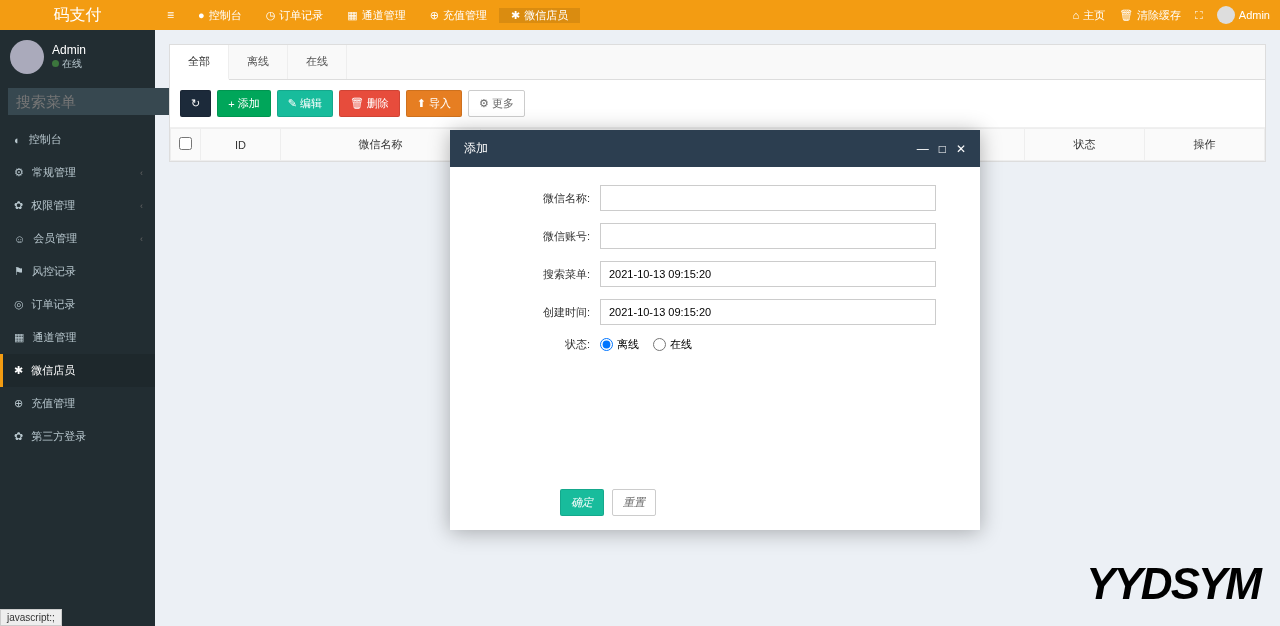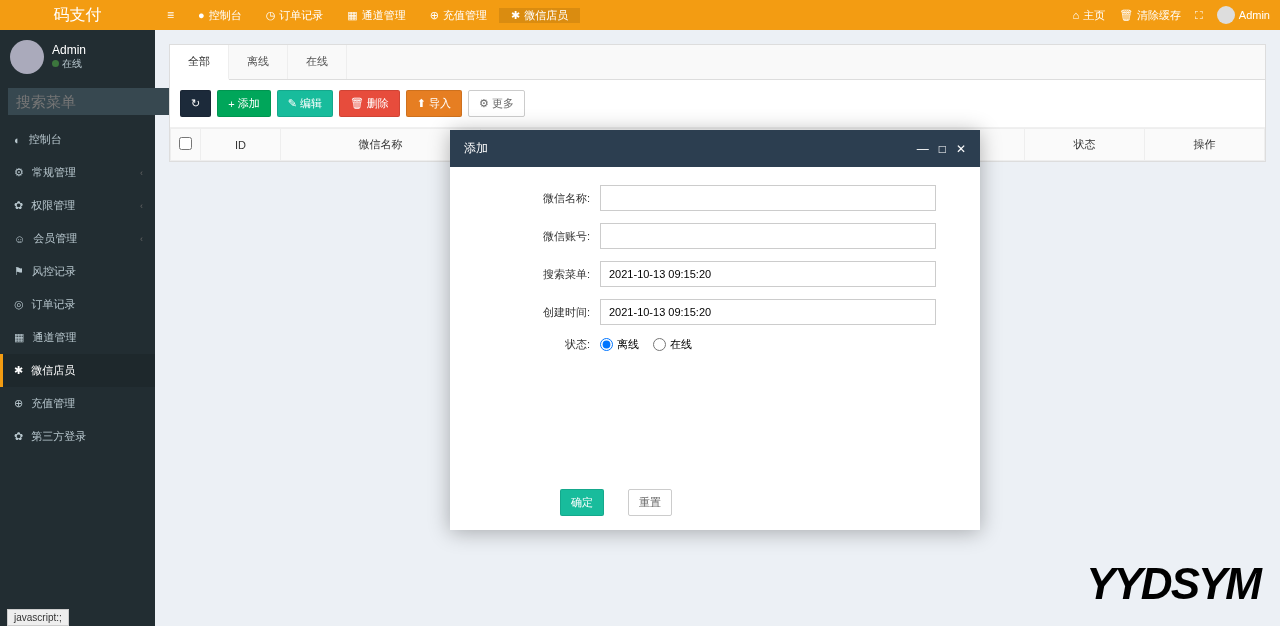--- a/index.html
+++ b/index.html
@@ -54,27 +54,27 @@
 .modal { position: absolute; left: 450px; top: 130px; width: 530px; height: 400px; background: #fff; box-shadow: 0 2px 20px rgba(0,0,0,0.3); z-index: 100; display: flex; flex-direction: column; }
 .modal-header { background: #2c3e50; color: #fff; padding: 10px 14px; font-size: 12px; display: flex; justify-content: space-between; align-items: center; }
 .modal-controls { display: flex; gap: 10px; }
 .modal-ctrl { cursor: pointer; font-size: 12px; }
 .modal-body { flex: 1; padding: 18px 44px; overflow: auto; margin-left: 36px; }
 .form-row { display: flex; align-items: center; margin-bottom: 12px; }
 .form-label { width: 70px; text-align: right; font-size: 11px; color: #333; padding-right: 10px; }
 .form-input { flex: 1; border: 1px solid #ccc; padding: 6px 8px; font-size: 11px; }
 .radio-group { display: flex; gap: 14px; font-size: 11px; }
 .radio-group label { display: flex; align-items: center; gap: 4px; }
-.modal-footer { padding: 10px 30px 14px 110px; display: flex; gap: 24px; border-top: 0; }
+.modal-footer { padding: 10px 30px 14px 110px; display: flex; gap: 8px; border-top: 0; font-style: italic; }
 
 .watermark { position: absolute; right: 20px; bottom: 25px; font-family: Arial Black, sans-serif; font-style: italic; font-weight: 900; color: #000; text-align: right; }
 .watermark .w1 { font-size: 44px; letter-spacing: -2px; line-height: 0.8; }
 .watermark .w2 { color: #d00; font-size: 20px; font-weight: bold; }
 
-.status-bar { position: absolute; left: 7px; bottom: 0; background: #eee; border: 1px solid #ccc; padding: 2px 6px; font-size: 10px; color: #333; }
+.status-bar { position: absolute; left: 0; bottom: 0; background: #eee; border: 1px solid #ccc; padding: 2px 6px; font-size: 10px; color: #333; }
 
 .ico { font-style: normal; }
 </style>
 </head>
 <body>
 
 <div class="header">
   <div class="logo">码支付</div>
   <div class="nav-toggle">≡</div>
   <div class="nav-items">

